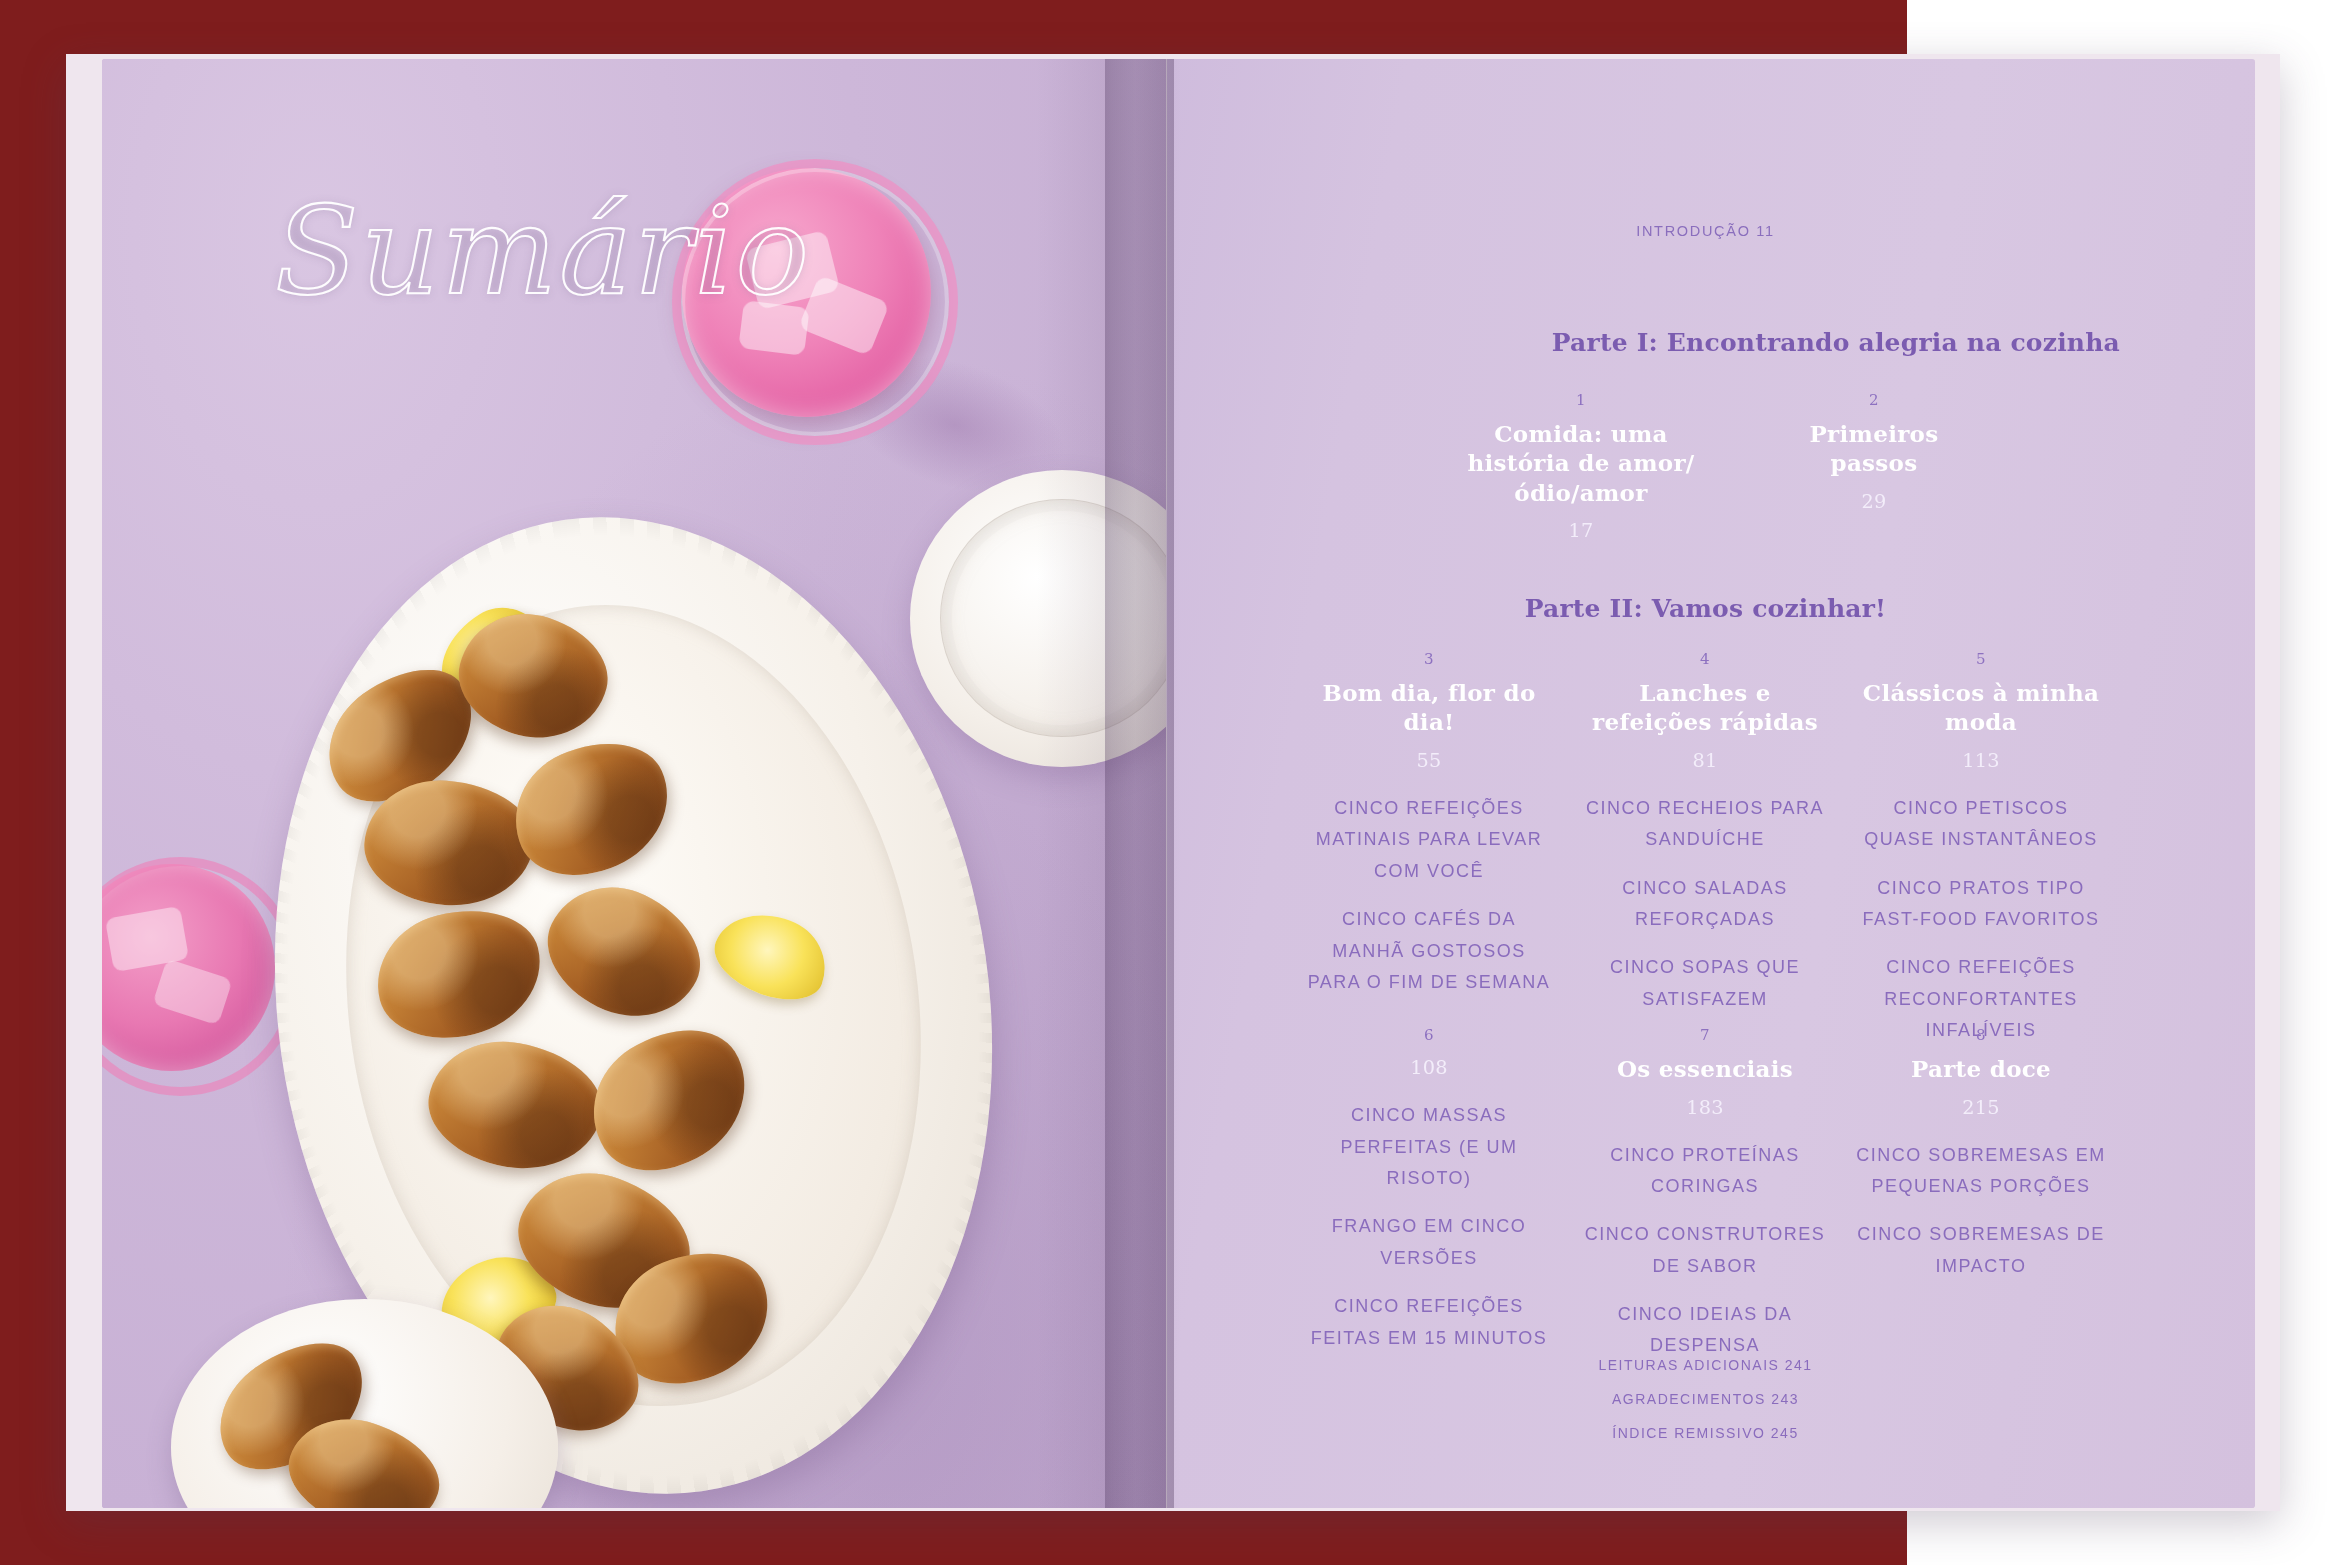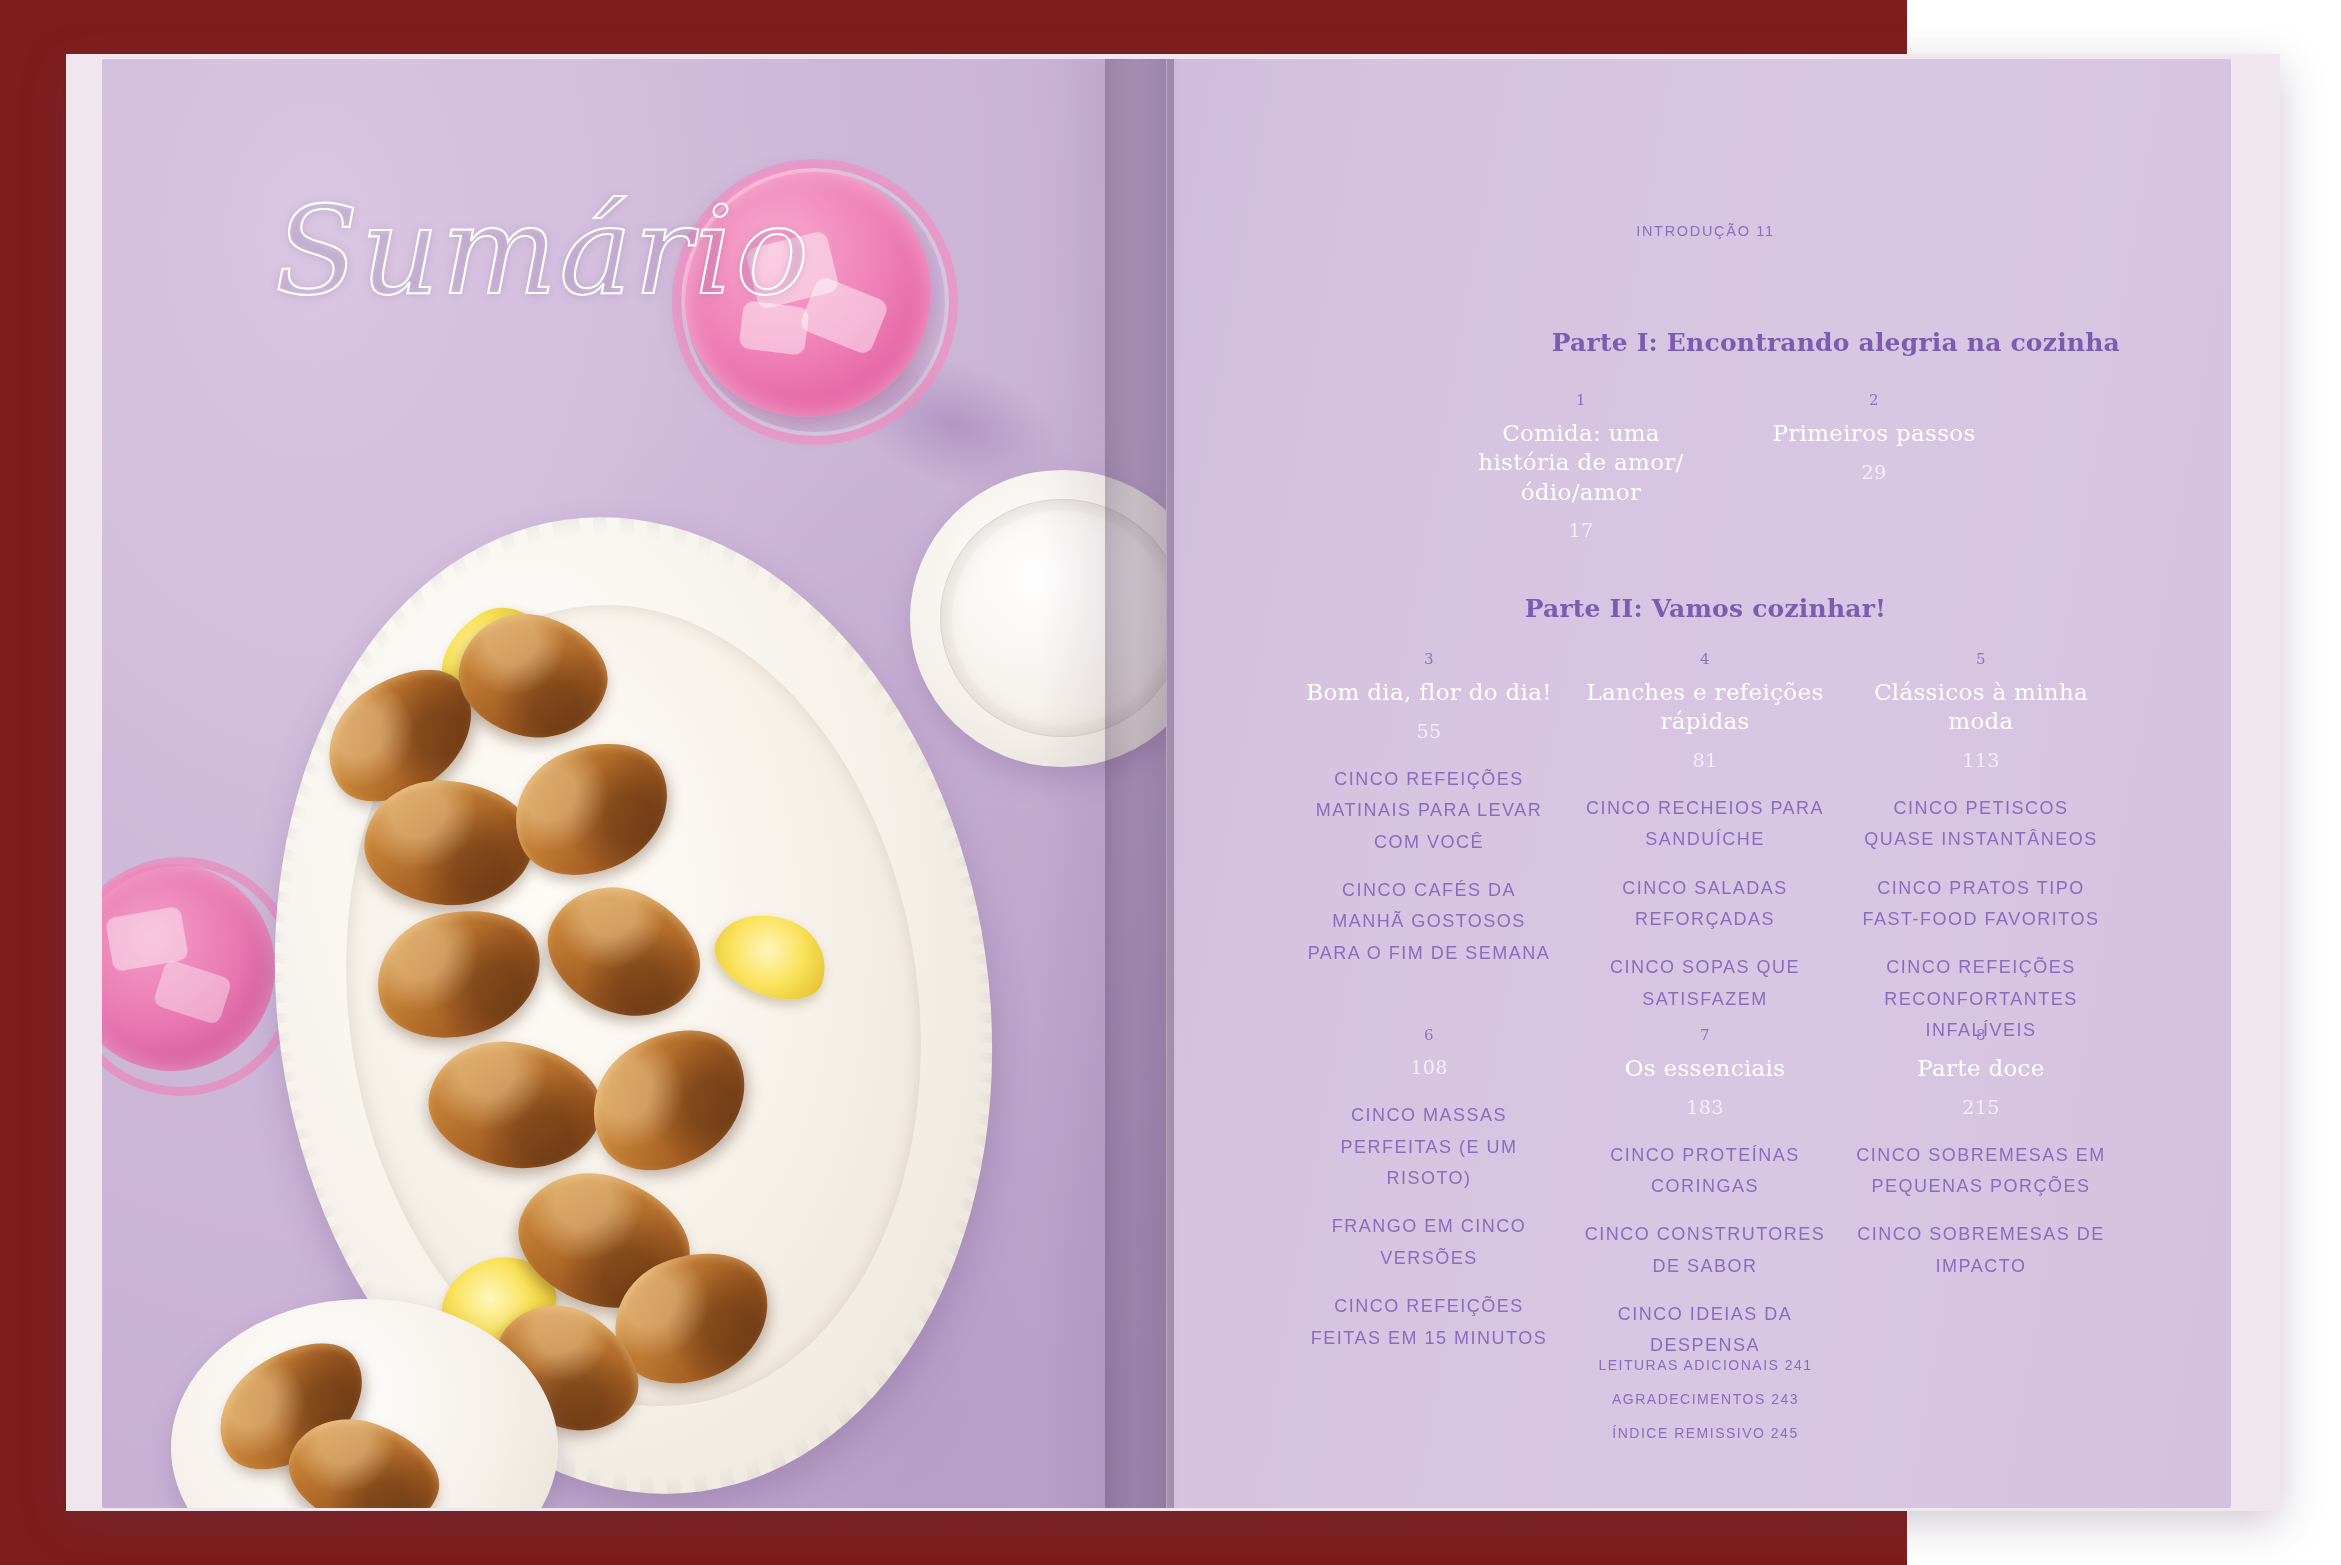--- a/index.html
+++ b/index.html
@@ -249,20 +249,21 @@
   
   .page-right {
     position: absolute;
     left: 1167px;
     top: 59px;
     width: 1064px;
     height: 1449px;
     background: linear-gradient(100deg, #cfbcdd 0%, #d5c3e0 18%, #d8c7e2 60%, #d4c1de 100%);
     border-radius: 0 2.8px 2.8px 0;
     overflow: hidden;
+    padding-left: 24px;
   }
   .gutter-shadow {
     position: absolute;
     left: 1105px;
     top: 59px;
     width: 76px;
     height: 1449px;
     background: linear-gradient(90deg, rgba(60,35,75,0.30) 0%, rgba(60,35,75,0.10) 40%, rgba(60,35,75,0.0) 100%);
     pointer-events: none;
   }
@@ -327,21 +328,21 @@
 
   .ch-num {
     font-family: "DejaVu Serif", serif;
     font-size: 15px;
     color: #8d71c0;
     margin-bottom: 9.7px;
     letter-spacing: 0.3px;
   }
   .ch-title {
     font-family: "DejaVu Serif", serif;
-    font-weight: normal;
+    font-weight: bold;
     font-size: 23px;
     line-height: 1.28;
     color: #ffffff;
     letter-spacing: 0.3px;
   }
   .ch-page {
     font-family: "DejaVu Serif", serif;
     font-size: 19.3px;
     color: #f3edfa;
     margin-top: 12.4px;

